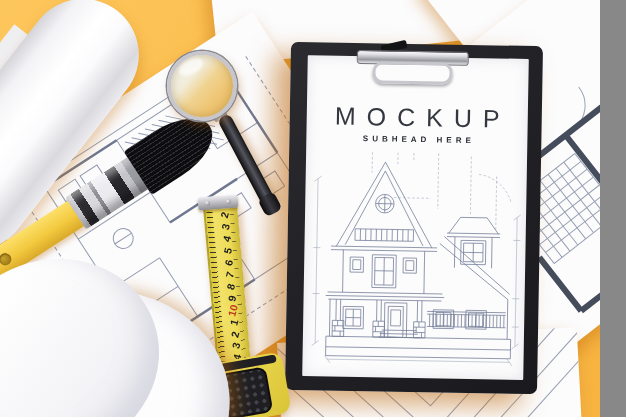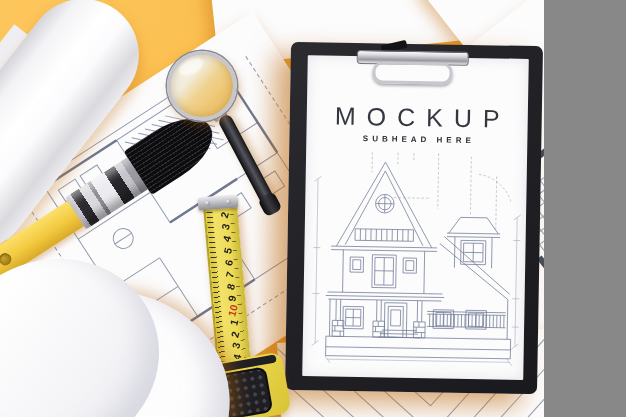--- a/index.html
+++ b/index.html
@@ -1,21 +1,21 @@
 <!DOCTYPE html>
 <html style="--background: #FBBD4C; --shadow: #ED9F33; --paper: #FCFCFD; --board: #232227; --blueprint-line: #8790A4; --blueprint-dark: #454D5C; --title-ink: #34373F; --brush-yellow: #F7D74F; --tape-yellow: #EDDB55; --tape-red: #C23B21; --metal: #C9C9CE;"><head>
 <meta charset="utf-8">
 <style>
   :root{
     --background:#FBBD4C; --shadow:#ED9F33; --paper:#FCFCFD; --board:#232227;
     --blueprint-line:#8790A4; --blueprint-dark:#454D5C; --title-ink:#34373F;
     --brush-yellow:#F7D74F; --tape-yellow:#EDDB55; --tape-red:#C23B21; --metal:#C9C9CE;
   }
   html,body{margin:0;padding:0;background:#888;font-family:"Liberation Sans",sans-serif;}
-  .scene{position:relative;width:544px;height:417px;overflow:hidden;
+  .scene{position:relative;width:600px;height:417px;overflow:hidden;
     background:linear-gradient(115deg,#fdc65c 0%,var(--background,#FBBD4C) 45%,#f7b441 100%);}
   .scene *{position:absolute;box-sizing:border-box;}
 
   
   .blob{background:var(--shadow,#ED9F33);opacity:.7;filter:blur(15px);border-radius:45%;}
   .b1{left:44px;top:84px;width:128px;height:244px;transform:rotate(38deg);}
   .b2{left:260px;top:66px;width:302px;height:338px;opacity:.8;}
   .b3{left:-14px;top:252px;width:256px;height:176px;}
   .b4{left:336px;top:352px;width:238px;height:72px;}
   .b5{left:474px;top:26px;width:150px;height:130px;transform:rotate(-36deg);opacity:.5;}

